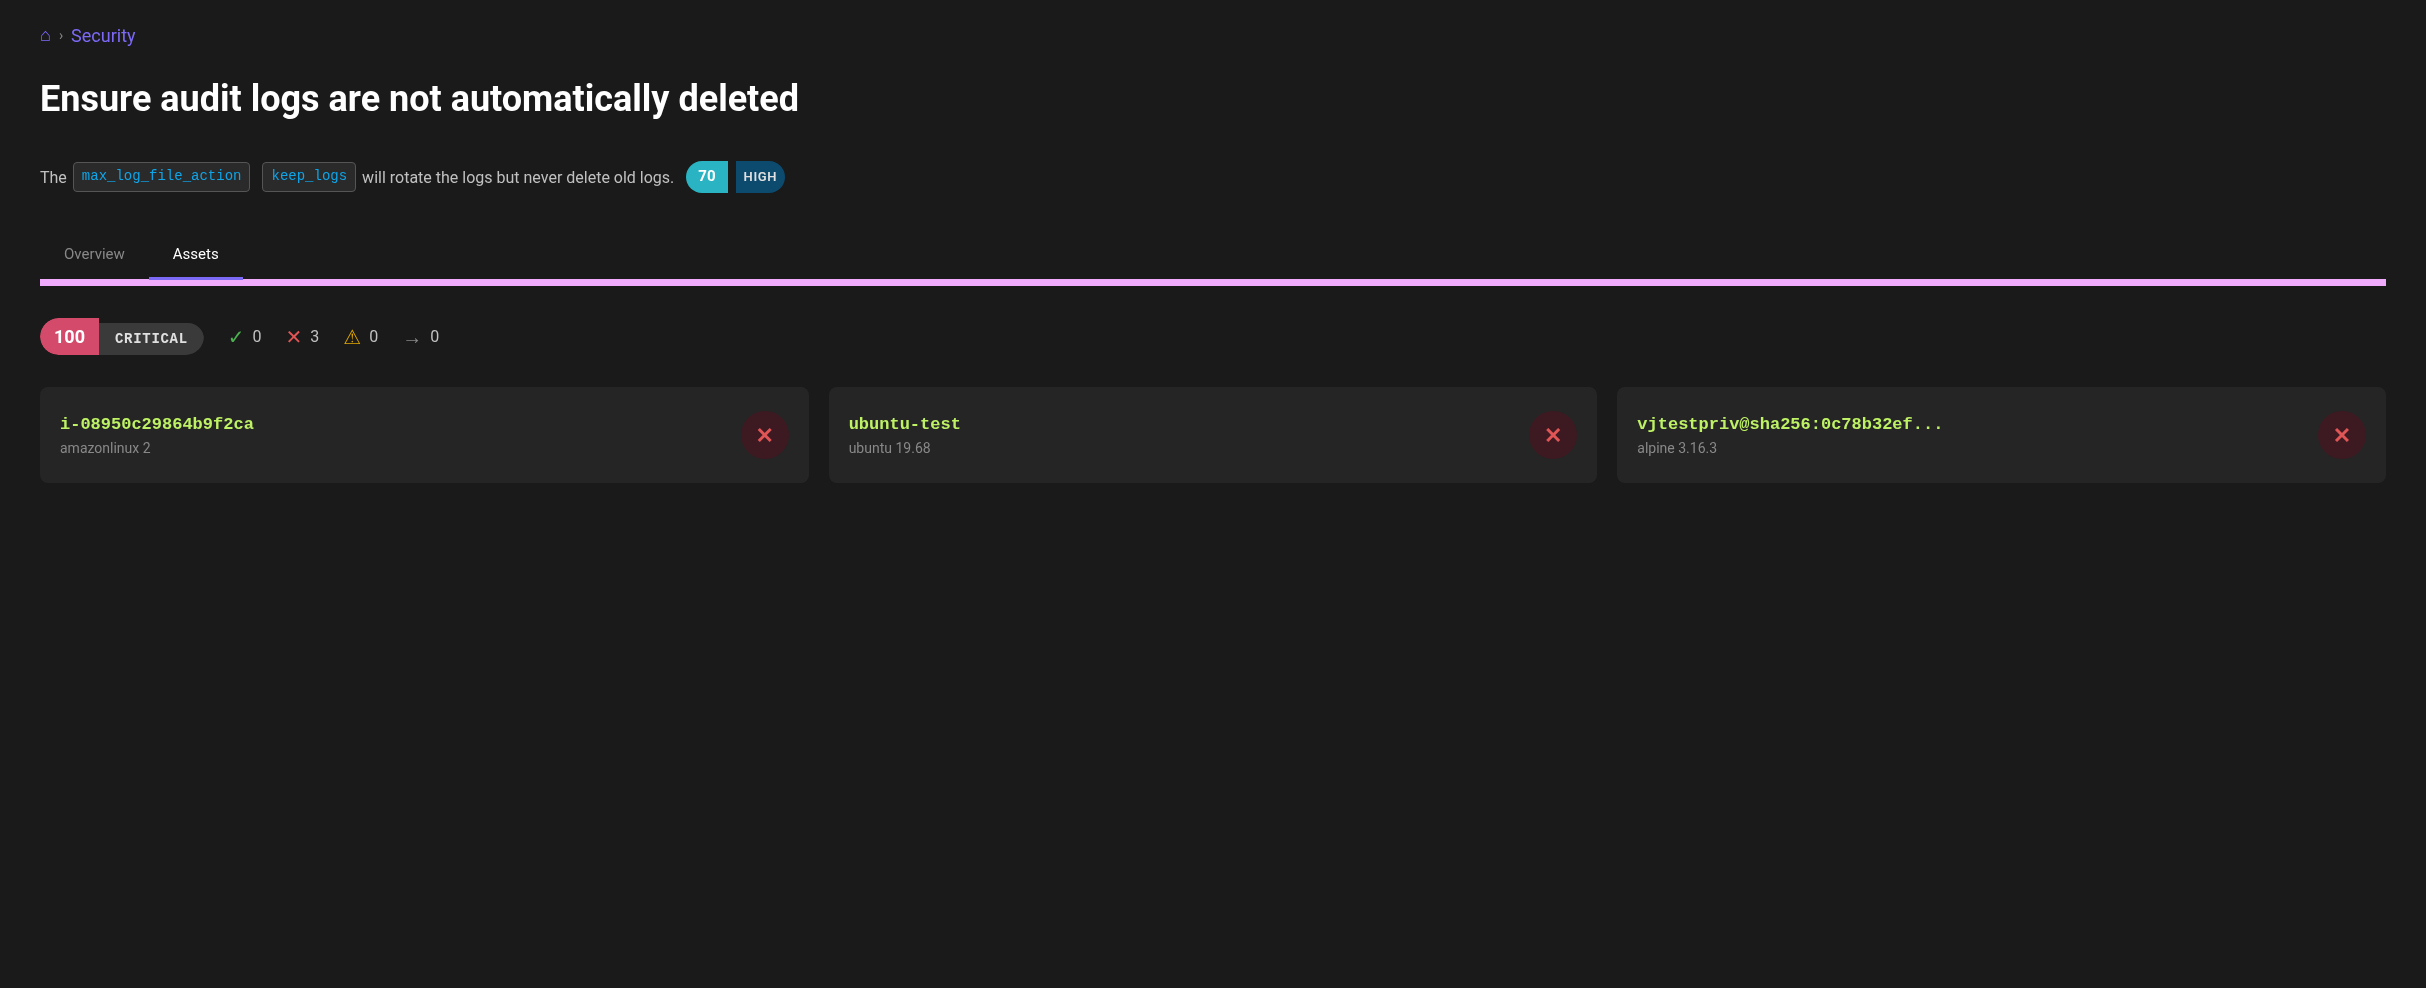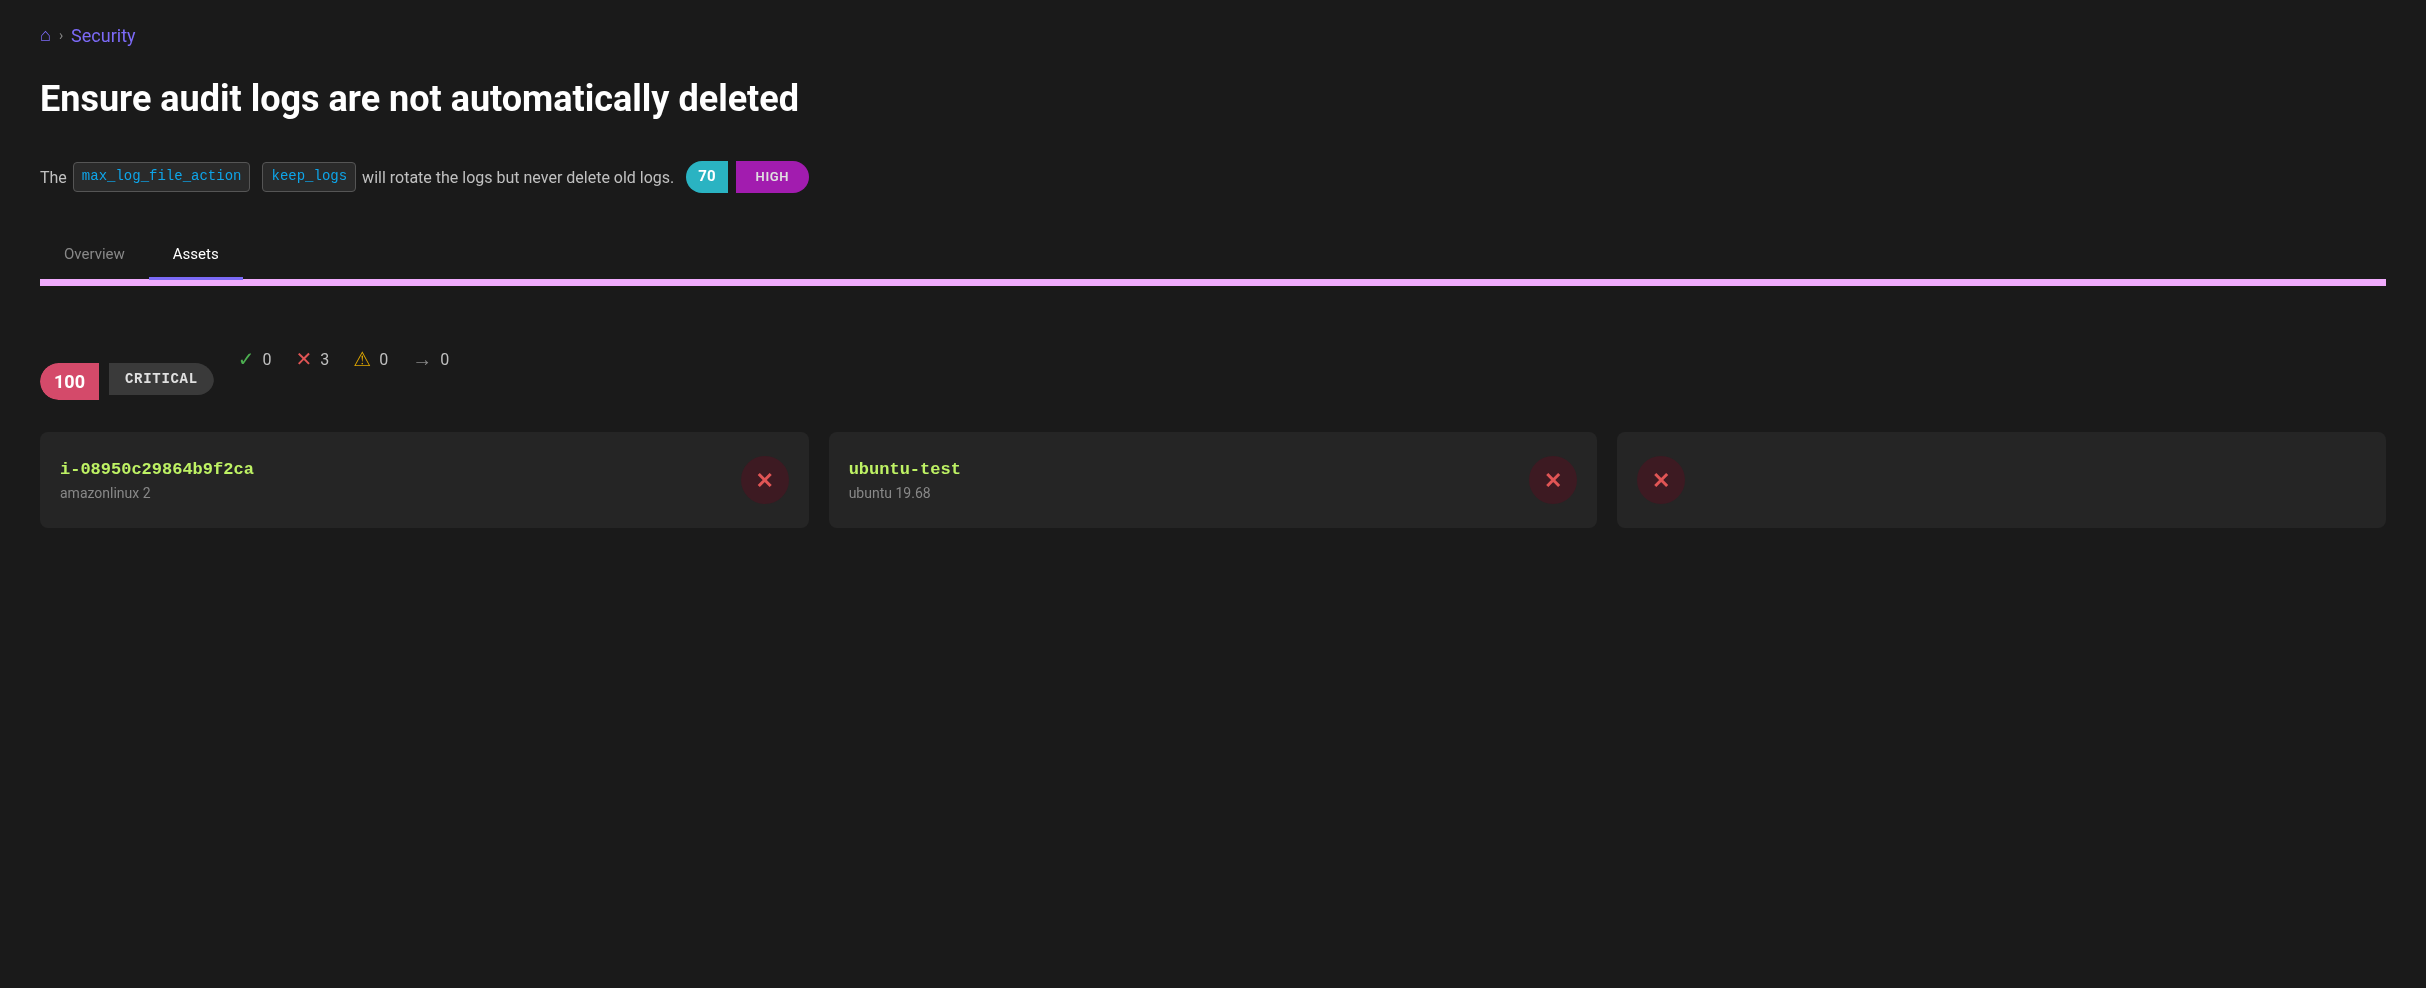--- a/index.html
+++ b/index.html
@@ -80,25 +80,25 @@
       background: #2ab3c2;
       color: #fff;
       font-weight: 700;
       font-size: 15px;
       padding: 0 12px;
       height: 100%;
       display: flex;
       align-items: center;
     }
     .score-badge-label {
-      background: #a21caf;
+      background: #0c4a6e;
       color: #e0e0e0;
       font-size: 13px;
       font-weight: 600;
-      padding: 0 20px;
+      padding: 0 8px;
       height: 100%;
       display: flex;
       align-items: center;
       letter-spacing: 0.05em;
     }
 
     
     .tabs {
       display: flex;
       gap: 0;
@@ -121,25 +121,24 @@
 
     
     .stats-row {
       display: flex;
       align-items: center;
       gap: 24px;
       margin-bottom: 32px;
     }
     .critical-badge {
       display: inline-flex;
-      align-items: flex-start;
-      gap: 10px;
+      align-items: flex-end;
+      gap: 0;
       border-radius: 24px;
       overflow: hidden;
-      margin-top: 45px;
     }
     .critical-number {
       background: #d44a6a;
       color: #fff;
       font-weight: 700;
       font-size: 18px;
       padding: 8px 14px;
       border-radius: 24px 0 0 24px;
       min-width: 50px;
       text-align: center;
@@ -286,17 +285,21 @@
     <div class="asset-info">
       <span class="asset-name">ubuntu-test</span>
       <span class="asset-os">ubuntu 19.68</span>
     </div>
     <div class="asset-icon-wrap">
       <span class="cross-icon">✕</span>
     </div>
   </div>
 
   <div class="asset-card">
+    <div class="asset-info">
+      <span class="asset-name">vjtestpriv@sha256:0c78b32ef...</span>
+      <span class="asset-os">alpine 3.16.3</span>
+    </div>
     <div class="asset-icon-wrap">
       <span class="cross-icon">✕</span>
     </div>
   </div>
 </div>
 
 </body></html>

